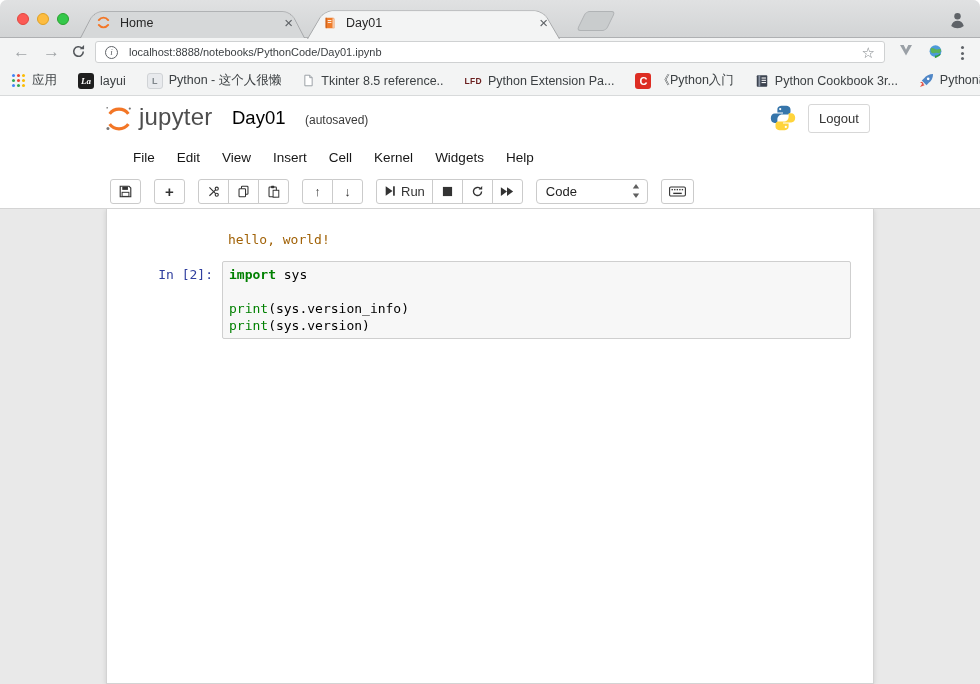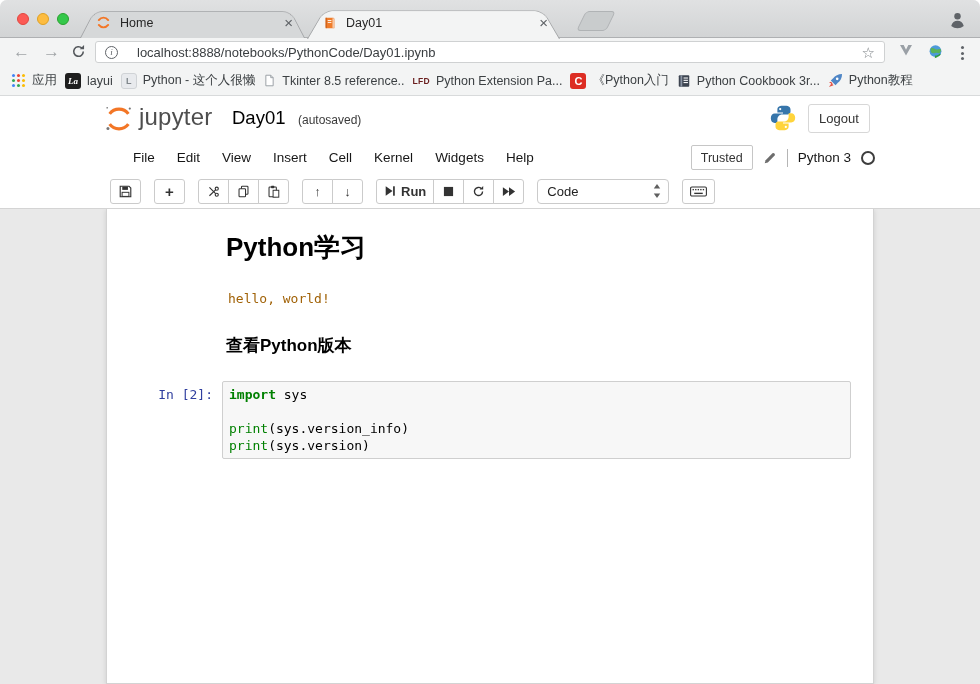--- a/index.html
+++ b/index.html
@@ -26,48 +26,48 @@
   .newtab{position:absolute;left:581px;top:11px;width:30px;height:20px;background:#c9cccd;border:1px solid #b0b3b5;border-radius:4px;transform:skewX(-26deg);}
   .profile{position:absolute;right:13px;top:10px;line-height:0;}
 
   
   .navrow{position:relative;height:28px;background:#f3f4f4;}
   .nav-arrow{position:absolute;top:2px;font-size:17px;color:#a0a4a7;line-height:24px;}
   .nav-back{left:13px;} .nav-fwd{left:43px;}
   .nav-reload{position:absolute;left:71px;top:6px;line-height:0;}
   .urlbox{position:absolute;left:95px;top:3px;width:790px;height:22px;background:#fff;border:1px solid #cfd1d2;border-radius:3px;display:flex;align-items:center;padding:0 9px;}
   .info-ic{width:13px;height:13px;min-width:13px;border:1.2px solid #5f6368;border-radius:50%;font-size:9px;color:#5f6368;display:flex;align-items:center;justify-content:center;font-family:"Liberation Serif",serif;font-style:italic;}
-  .url{font-size:13px;color:#3a3e41;margin-left:19px;flex:1;white-space:nowrap;overflow:hidden;}
+  .url{font-size:11px;color:#3a3e41;margin-left:11px;flex:1;white-space:nowrap;overflow:hidden;}
   .star{color:#7e8387;font-size:15px;line-height:1;}
   .ext{position:absolute;top:6px;line-height:0;}
   .ext-v{left:899px;} .ext-globe{left:928px;}
   .vdots{position:absolute;left:961px;top:6px;}
   .vdots i{display:block;width:3.4px;height:3.4px;border-radius:50%;background:#5f6368;margin:2.1px 0;}
 
   
-  .bookmarks{height:30px;background:#f3f4f4;border-bottom:1px solid #d8dadb;display:flex;align-items:center;padding:0 12px;gap:8px;}
+  .bookmarks{height:30px;background:#f3f4f4;border-bottom:1px solid #d8dadb;display:flex;align-items:center;padding:0 12px;gap:21px;}
   .bm{display:flex;align-items:center;gap:6px;font-size:12.5px;color:#3c4043;white-space:nowrap;}
   .grid9{display:grid;grid-template-columns:repeat(3,4px);grid-auto-rows:4px;gap:1px;}
   .grid9 i{width:3.4px;height:3.4px;border-radius:50%;}
   .grid9 i:nth-child(3n+1){background:#4285f4;}
   .grid9 i:nth-child(3n+2){background:#ea4335;}
   .grid9 i:nth-child(3n){background:#fbbc05;}
   .grid9 i:nth-child(4),.grid9 i:nth-child(8){background:#34a853;}
   .tile{width:16px;height:16px;border-radius:3px;display:flex;align-items:center;justify-content:center;font-size:9px;font-weight:bold;}
   .tile-layui{background:#1e1e1e;color:#fff;font-style:italic;font-family:Liberation Serif, serif;}
   .tile-l{background:#e8eaed;color:#80868b;border:1px solid #d0d3d6;}
   .tile-c{background:#dd2d23;color:#fff;font-size:11px;}
   .lfd{font-size:8.5px;font-weight:bold;color:#6b1f1f;letter-spacing:0.3px;}
 
   
   .jheader{height:45px;background:#fff;position:relative;}
   .jlogo{position:absolute;left:104px;top:8px;display:flex;align-items:center;}
   .jword{font-size:24px;color:#4e4e4e;margin-left:5px;letter-spacing:0.2px;transform:translateY(-2px);}
   .nbname{position:absolute;left:232px;top:11px;font-size:18.5px;color:#000;}
-  .autosave{position:absolute;left:298px;top:17px;font-size:12px;color:#3a3a3a;}
+  .autosave{position:absolute;left:305px;top:17px;font-size:12px;color:#3a3a3a;}
   .pylogo{position:absolute;left:768px;top:7px;line-height:0;}
   .logout{position:absolute;left:808px;top:8px;width:62px;height:29px;background:#fff;border:1px solid #d7d7d7;border-radius:3px;font-size:13px;color:#333;font-family:inherit;}
 
   
   .menurow{height:33px;background:#fff;}
   .menu-inner{width:770px;margin:0 auto;height:100%;display:flex;align-items:center;}
   .menu-item{font-size:13.5px;color:#161616;padding:0 11px;}
   .menu-item:first-child{margin-left:17px;}
   .right-cluster{margin-left:auto;display:flex;align-items:center;gap:10px;}
   .trusted{height:25px;padding:0 9px;font-size:12.5px;border:1px solid #c6c6c6;background:#fff;border-radius:2px;color:#333;font-family:inherit;}
@@ -77,23 +77,23 @@
   .kernelind{width:14px;height:14px;border:2px solid #3d3d3d;border-radius:50%;}
 
   
   .toolrow{height:35px;background:#fff;border-bottom:1px solid #d4d4d4;}
   .tool-inner{width:770px;margin:0 auto;display:flex;align-items:center;height:100%;gap:13px;padding-left:5px;}
   .tgroup{display:flex;}
   .tbtn{height:25px;min-width:31px;display:inline-flex;align-items:center;justify-content:center;background:#fff;border:1px solid #cbcbcb;border-radius:3px;color:#333;font-size:13px;padding:0 7px;font-family:inherit;line-height:0;}
   .tgroup .tbtn{border-radius:0;margin-left:-1px;}
   .tgroup .tbtn:first-child{border-radius:3px 0 0 3px;margin-left:0;}
   .tgroup .tbtn:last-child{border-radius:0 3px 3px 0;}
-  .run-label{margin-left:5px;line-height:normal;font-weight:bold;}
+  .run-label{margin-left:5px;line-height:normal;}
   .tb-text{line-height:normal;font-weight:bold;font-size:15px;}
-  .ddl{height:25px;border:1px solid #cbcbcb;border-radius:4px;background:#fff;display:flex;align-items:center;justify-content:space-between;padding:0 7px 0 9px;width:132px;font-size:13px;color:#222;}
+  .ddl{height:25px;border:1px solid #cbcbcb;border-radius:4px;background:#fff;display:flex;align-items:center;justify-content:space-between;padding:0 7px 0 9px;width:112px;font-size:13px;color:#222;}
   .ddl .stepper{line-height:0;}
 
   
   .content{position:relative;height:475px;background:#e9e9e9;overflow:hidden;}
   .container{width:768px;margin:0 auto;min-height:100%;background:#fff;border:1px solid #d3d3d3;border-top:none;box-shadow:0 1px 5px rgba(0,0,0,.12);padding:10px 0 40px;}
   .cell{border:1px solid transparent;margin:0 4px;padding:4px;border-radius:2px;}
   .cell-md{padding-left:114px;padding-right:28px;color:#000;}
   .cell-md h1{font-size:26px;margin:6px 0 8px;}
   .cell-md h2{font-size:21px;margin:10px 0 8px;}
   .cell-md h3{font-size:17px;margin:14px 0 14px;}
@@ -280,31 +280,20 @@
   <div class="menurow">
     <div class="menu-inner">
       <span class="menu-item">File</span>
       <span class="menu-item">Edit</span>
       <span class="menu-item">View</span>
       <span class="menu-item">Insert</span>
       <span class="menu-item">Cell</span>
       <span class="menu-item">Kernel</span>
       <span class="menu-item">Widgets</span>
       <span class="menu-item">Help</span>
-      <span class="right-cluster">
-        <button class="trusted">Trusted</button>
-        <span class="pencil">
-          <svg viewBox="0 0 16 16" width="14" height="14">
-              <path fill="#6d6d6d" d="M2 14l1-3.5L10.8 2.7a1.8 1.8 0 0 1 2.5 2.5L5.5 13z"></path>
-            </svg>
-        </span>
-        <span class="mdiv"></span>
-        <span class="kernelname">Python 3</span>
-        <span class="kernelind"></span>
-      </span>
     </div>
   </div>
 
   <div class="toolrow">
     <div class="tool-inner">
       <button class="tbtn">
         <svg viewBox="0 0 16 16" width="13" height="13">
             <path d="M1.5 1.5h10.8l2.2 2.2v10.8H1.5z" fill="none" stroke="#333" stroke-width="1.4"></path>
             <rect x="4" y="2" width="7" height="4" fill="#333"></rect>
             <rect x="3.8" y="9" width="8.4" height="5" fill="none" stroke="#333" stroke-width="1.2"></rect>
@@ -388,31 +377,25 @@
                 <rect x="5" y="7.4" width="10" height="1.6"></rect>
               </g>
             </svg></span>
       </button>
     </div>
   </div>
 
   <div class="content">
     <div class="container">
       <div id="nb-cells">
-          <div class="cell cell-md">
-            <h1 class="md-heading">Python学习</h1>
-          </div>
           <div class="cell cell-code">
             <div class="cell-row output-row">
               <div class="prompt"></div>
               <pre class="output-pre">hello, world!</pre>
             </div>
-          </div>
-          <div class="cell cell-md">
-            <h3 class="md-heading">查看Python版本</h3>
           </div>
           <div class="cell cell-code">
             <div class="cell-row">
               <div class="prompt">In [2]:</div>
               <div class="input-box">
                 <pre class="code-pre"><div class="code-line"><span class="tok-kw">import</span><span class="tok-plain"> sys</span></div><div class="code-line">&nbsp;</div><div class="code-line"><span class="tok-builtin">print</span><span class="tok-plain">(sys.version_info)</span></div><div class="code-line"><span class="tok-builtin">print</span><span class="tok-plain">(sys.version)</span></div></pre>
               </div>
             </div>
             <div class="cell-row output-row">
               <div class="prompt"></div>

